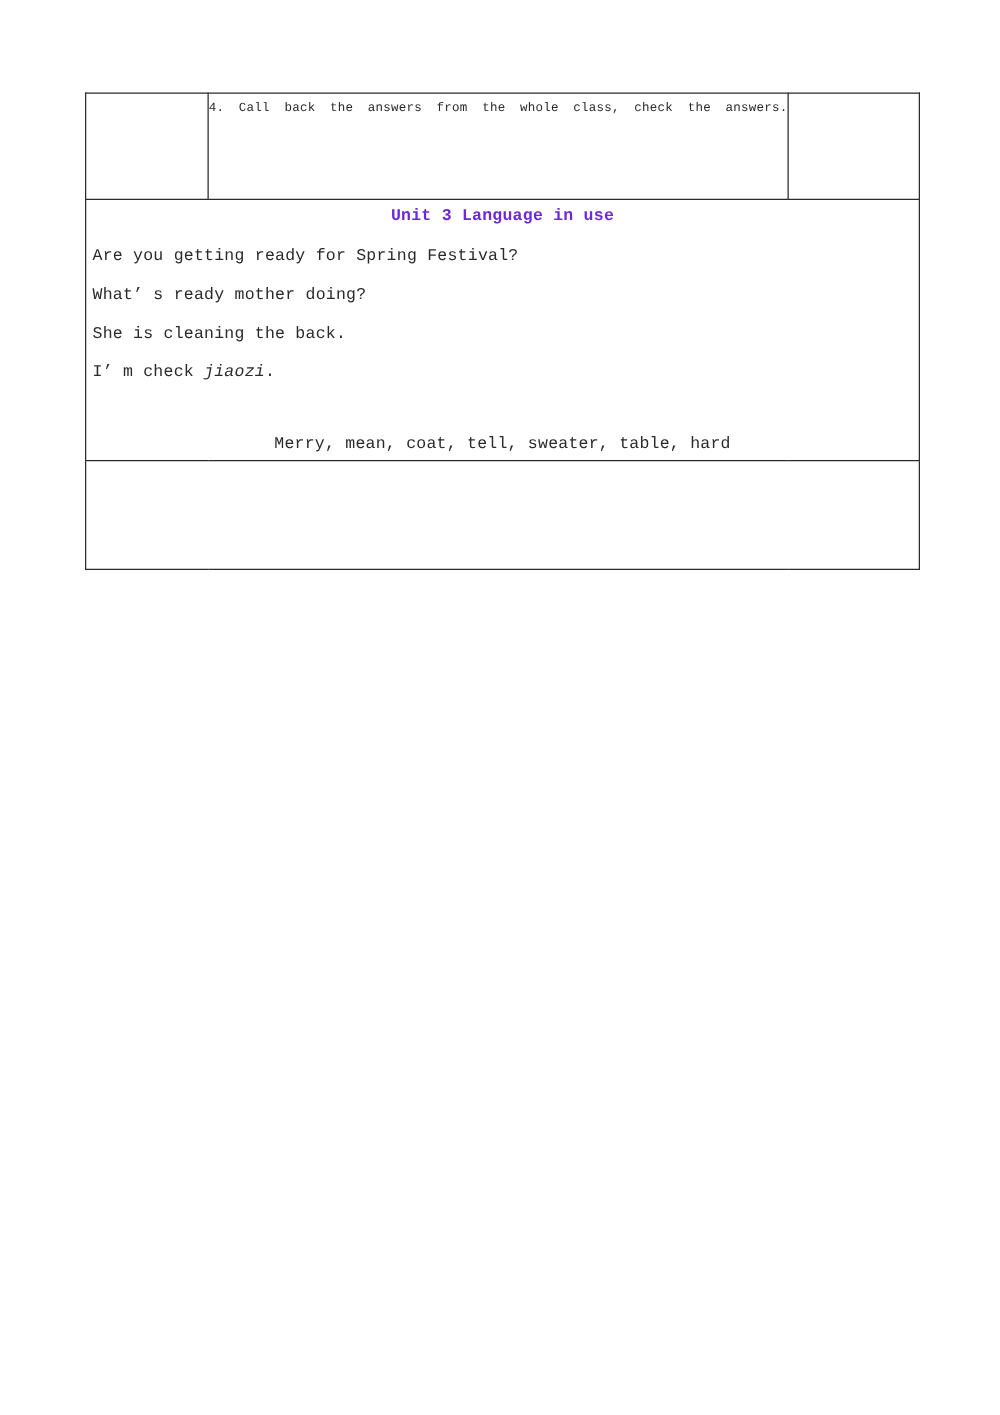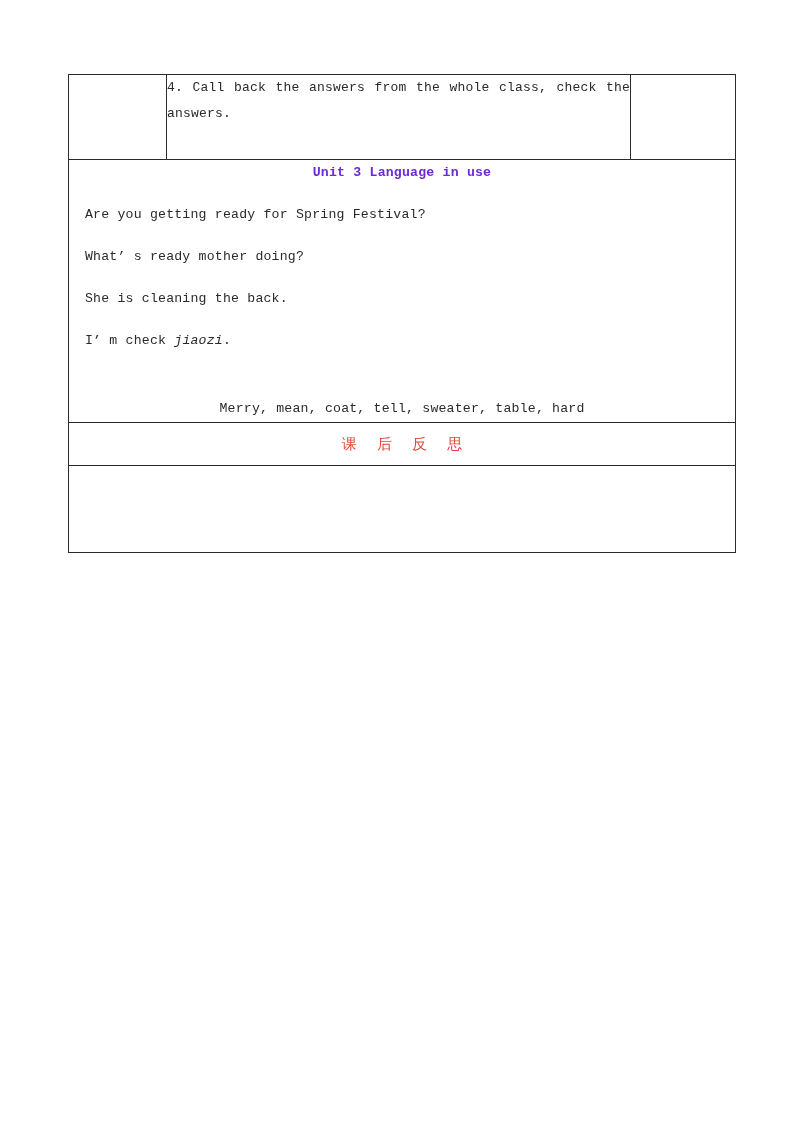--- a/index.html
+++ b/index.html
@@ -47,21 +47,21 @@
 
   
   .cell-blank-left  { height: 84px; }
   .cell-blank-right { height: 84px; }
 
   .cell-step {
     padding: 12px 8px 10px 10px;
   }
   .step-text {
     font-family: "Liberation Mono", "DejaVu Sans Mono", monospace;
-    font-size: 13px;
+    font-size: 10px;
     line-height: 26px;
     text-align: justify;
     text-justify: inter-word;
     color: #2a2a2a;
     margin: 0;
     letter-spacing: 0.2px;
   }
   .step-text::after {
     content: "";
     display: inline-block;
@@ -97,21 +97,21 @@
     text-align: center;
     line-height: 26px;
     margin: 0 0 6px 0;
     color: #6d28d9;
     letter-spacing: 0.2px;
   }
   .board-line {
     font-family: "Liberation Mono", "DejaVu Sans Mono", monospace;
     font-size: 13.2px;
     line-height: 26px;
-    margin: 16px;
+    margin: 5px;
     color: #2a2a2a;
     letter-spacing: 0.2px;
     white-space: pre;
   }
   .board-line .em {
     font-style: italic;
   }
   .board-spacer {
     height: 26px;
   }
@@ -152,25 +152,20 @@
         <p class="board-heading">Unit 3 Language in use</p>
         <p class="board-line">Are you getting ready for Spring Festival?</p>
         <p class="board-line">What’ s ready mother doing?</p>
         <p class="board-line">She is cleaning the back.</p>
         <p class="board-line"><span>I’ m check </span><span class="em">jiaozi</span><span>.</span></p>
         <div class="board-spacer"></div>
         <p class="board-words">Merry, mean, coat, tell, sweater, table, hard</p>
       </td>
     </tr>
 
-    <tr>
-      <td class="cell-section-header" colspan="3">
-        <span class="section-title" style="color: rgb(226, 72, 60);">课 后 反 思</span>
-      </td>
-    </tr>
 
     <tr>
       <td class="cell-reflection" colspan="3"></td>
     </tr>
 
   </tbody>
     </table>
 
 </div>
 

